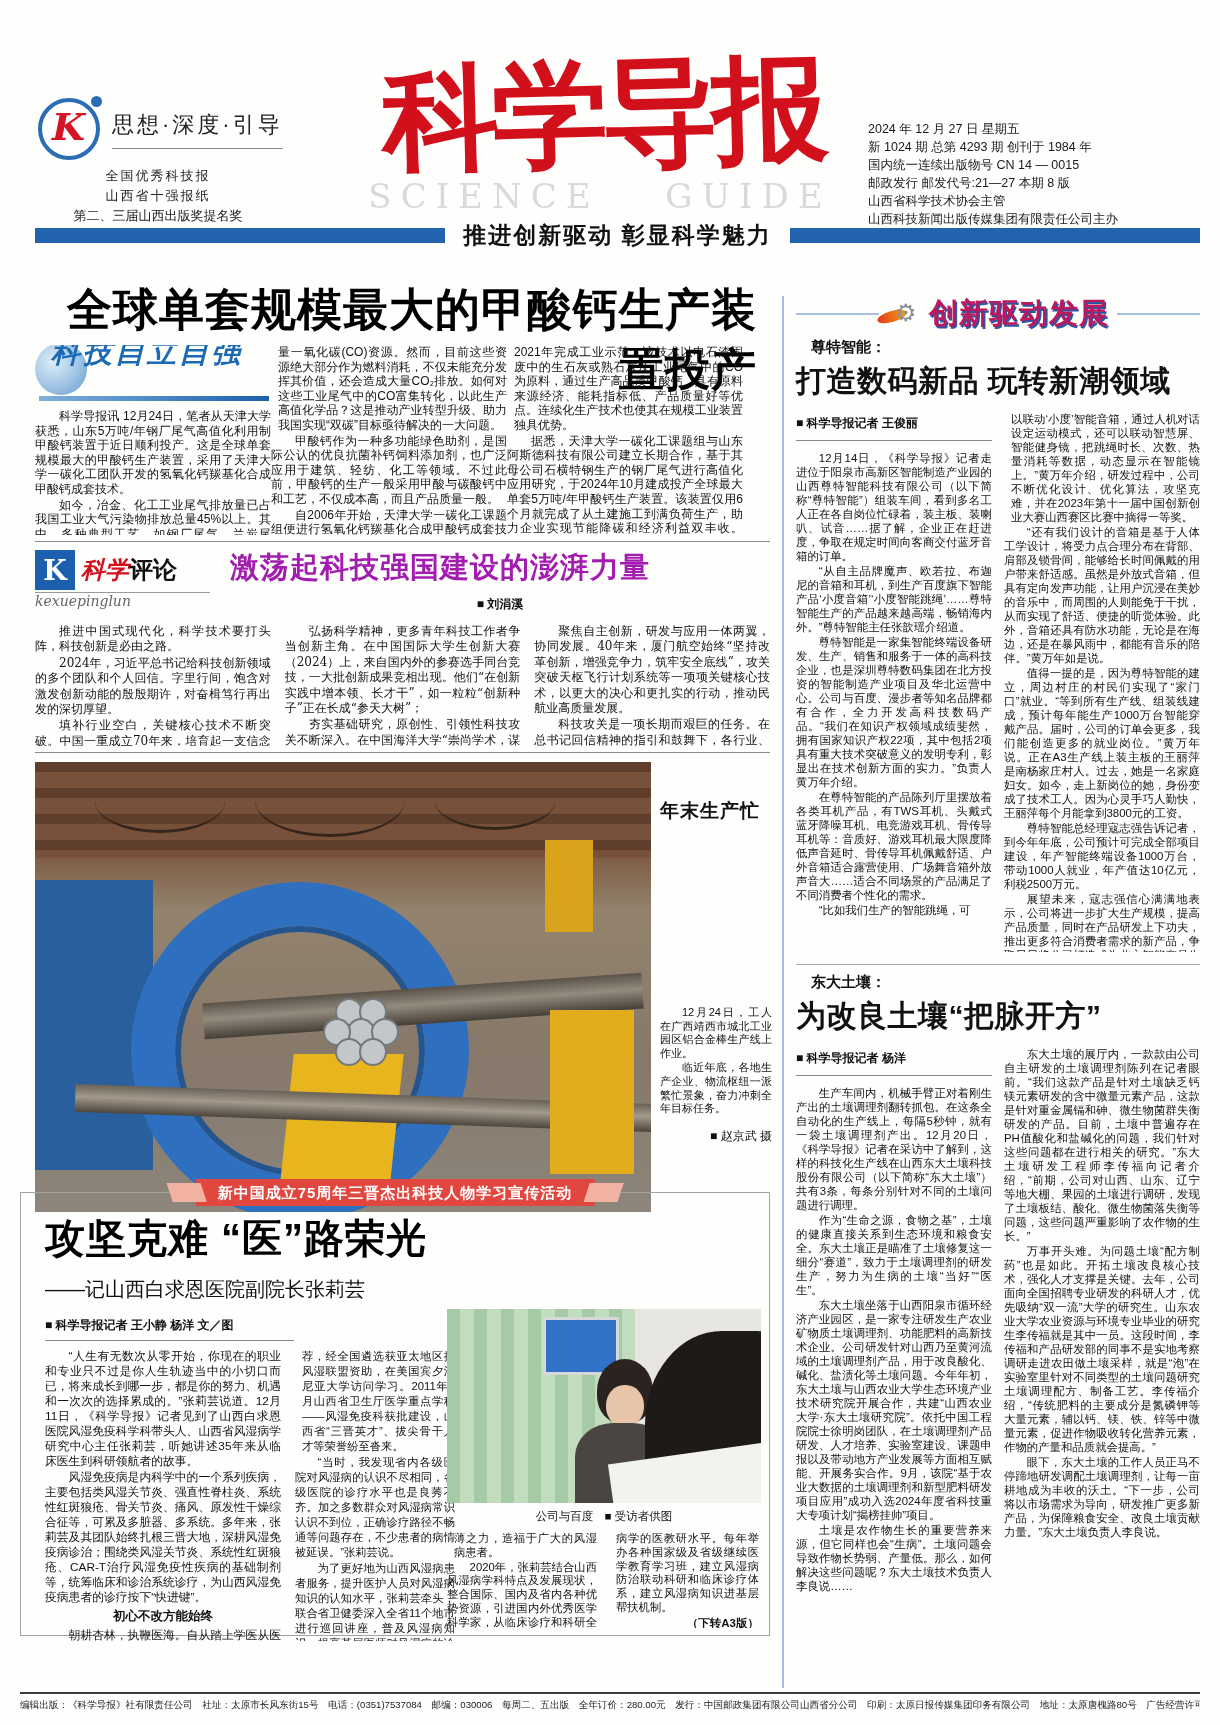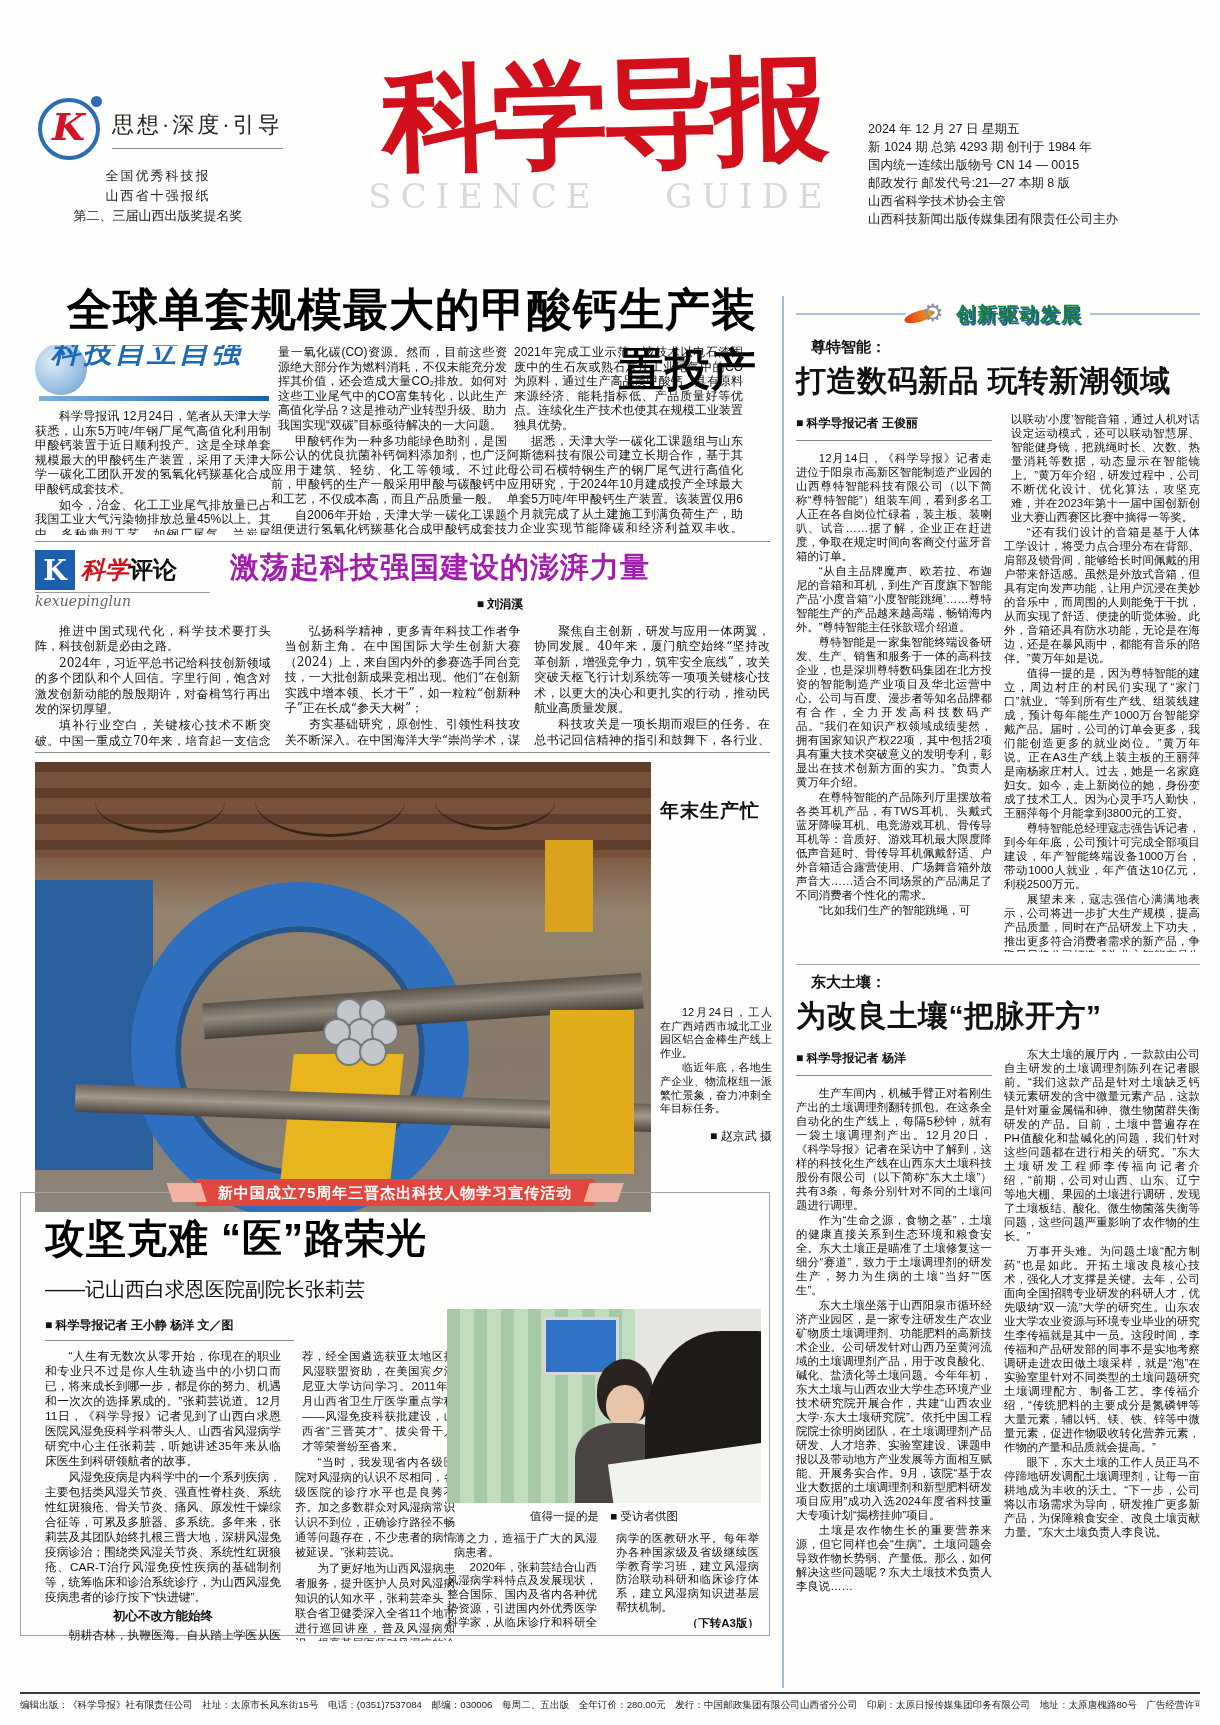--- a/index.html
+++ b/index.html
@@ -125,21 +125,21 @@
 
   
   .rail-divider{position:absolute;left:782px;top:296px;height:1392px;border-left:2px solid #9fc0e2;}
   .rail{position:absolute;left:796px;top:298px;width:404px;}
   .rail-badge{display:flex;align-items:center;gap:8px;height:32px;}
   .b-line{flex:1;height:2px;background:#a9c0dc;}
   .gear-wrap{position:relative;width:34px;height:30px;}
   .flame{position:absolute;left:-10px;top:12px;width:30px;height:11px;border-radius:50%;
          background:linear-gradient(90deg,#e23a1a,#f4a01c);transform:rotate(-16deg);}
   .gear{position:absolute;left:8px;top:0;font-size:24px;color:#8b9096;}
-  .badge-text{font-size:20px;font-weight:900;color:#15803d;letter-spacing:1px;white-space:nowrap;
+  .badge-text{font-size:29px;font-weight:900;color:#be185d;letter-spacing:1px;white-space:nowrap;
               text-shadow:1.5px 1.5px 0 #2a56a4;}
   .kicker{font-size:15px;font-weight:bold;margin-top:8px;margin-left:15px;}
   .rail-headline{font-size:30px;font-weight:900;letter-spacing:0.5px;margin-top:4px;white-space:nowrap;}
   .rail-cols{display:flex;gap:12px;margin-top:10px;}
   .rail-col{width:196px;overflow:hidden;font-size:11.4px;line-height:14px;}
   .rail-byline{font-size:12px;font-weight:bold;border-bottom:1px solid #888;padding:4px 0 10px 0;margin-bottom:10px;}
   .a1-cols{height:540px;}
   .a2-cols{height:600px;justify-content:center;}
   .rail-hr{border-top:1px solid #aaa;margin:12px 0 8px 0;}
 
@@ -172,20 +172,25 @@
 
   <div class="pub-info">
     <div>2024 年 12 月 27 日 星期五</div>
     <div>新 1024 期 总第 4293 期 创刊于 1984 年</div>
     <div>国内统一连续出版物号 CN 14 — 0015</div>
     <div>邮政发行 邮发代号:21—27 本期 8 版</div>
     <div>山西省科学技术协会主管</div>
     <div>山西科技新闻出版传媒集团有限责任公司主办</div>
   </div>
 
+  <div class="slogan-bar">
+    <div class="bar-seg"></div>
+    <div class="slogan-text">推进创新驱动 彰显科学魅力</div>
+    <div class="bar-seg"></div>
+  </div>
 
   <div class="lead-headline">全球单套规模最大的甲酸钙生产装置投产</div>
   <div class="lead-body just">
     <div class="col">
       <div class="tech-kicker">
         <span class="globe"></span>
         <span class="tk-text">科技自立自强</span>
         <span class="tk-bar"></span>
       </div>
       <p>科学导报讯 12月24日，笔者从天津大学获悉，山东5万吨/年钢厂尾气高值化利用制甲酸钙装置于近日顺利投产。这是全球单套规模最大的甲酸钙生产装置，采用了天津大学一碳化工团队开发的氢氧化钙羰基化合成甲酸钙成套技术。</p>
@@ -286,21 +291,21 @@
     <div class="f-photostack">
       <div class="photo2">
         <div class="curtain"></div>
         <div class="monitor"></div>
         <div class="doc-hair"></div>
         <div class="doc-face"></div>
         <div class="doc-body"></div>
         <div class="fg-hair"></div>
         <div class="fg-coat"></div>
       </div>
-      <div class="f-photocap">值得一提的是　■ 受访者供图</div>
+      <div class="f-photocap">公司与百度　■ 受访者供图</div>
       <div class="f-minis just">
         <div class="f-mini">
           <p class="noind">薄之力，造福于广大的风湿病患者。</p>
           <p>2020年，张莉芸结合山西风湿病学科特点及发展现状，整合国际、国内及省内各种优势资源，引进国内外优秀医学科学家，从临床诊疗和科研全方位合作，全面提升全省风湿</p>
         </div>
         <div class="f-mini">
           <p class="noind">病学的医教研水平。每年举办各种国家级及省级继续医学教育学习班，建立风湿病防治联动科研和临床诊疗体系，建立风湿病知识进基层帮扶机制。</p>
           <div class="f-jump">（下转A3版）</div>
         </div>
       </div>

